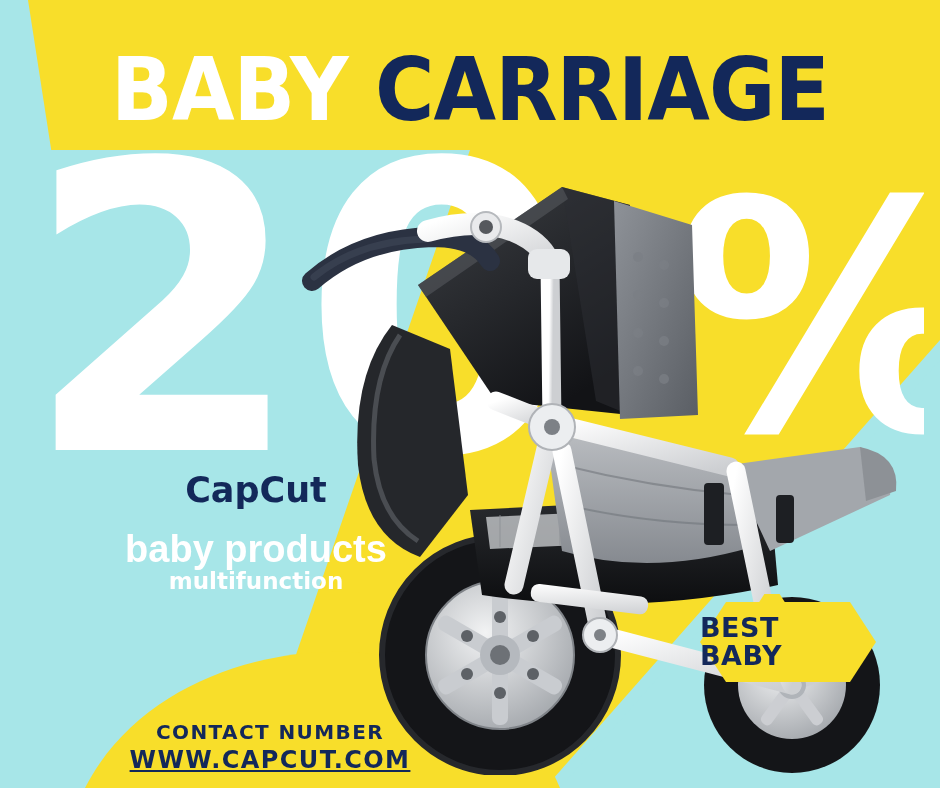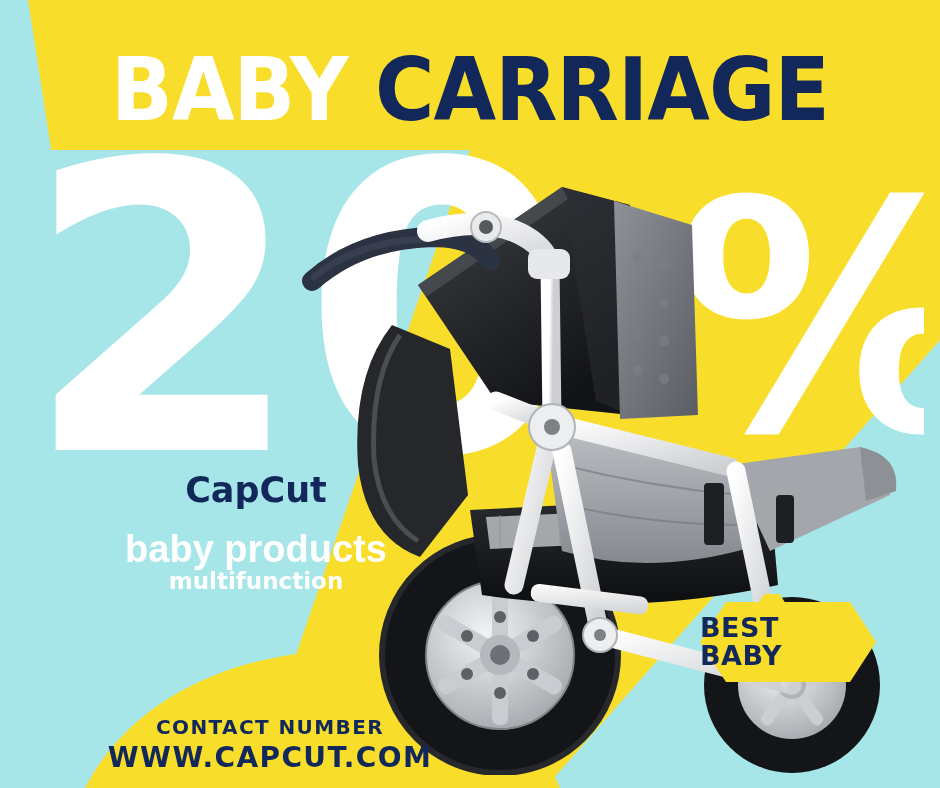--- a/index.html
+++ b/index.html
@@ -100,21 +100,21 @@
     text-align:center;
     color:#13285A;
     font-family:"DejaVu Sans",sans-serif;
     font-weight:bold;
     line-height:1.3;
     letter-spacing:1.4px;
   }
   .contact span{display:block;}
   .c1{font-size:20px;}
   .c2{font-size:22px;}
-  .c3{font-size:28px;}
+  .c3{font-size:24px;text-decoration:underline;}
 </style>
 </head>
 <body>
 
 <div id="poster">
 
   <div class="bg-layer">
     <svg viewBox="0 0 940 788" xmlns="http://www.w3.org/2000/svg">
       <rect x="0" y="0" width="940" height="788" fill="#A7E6E8"></rect>
 

